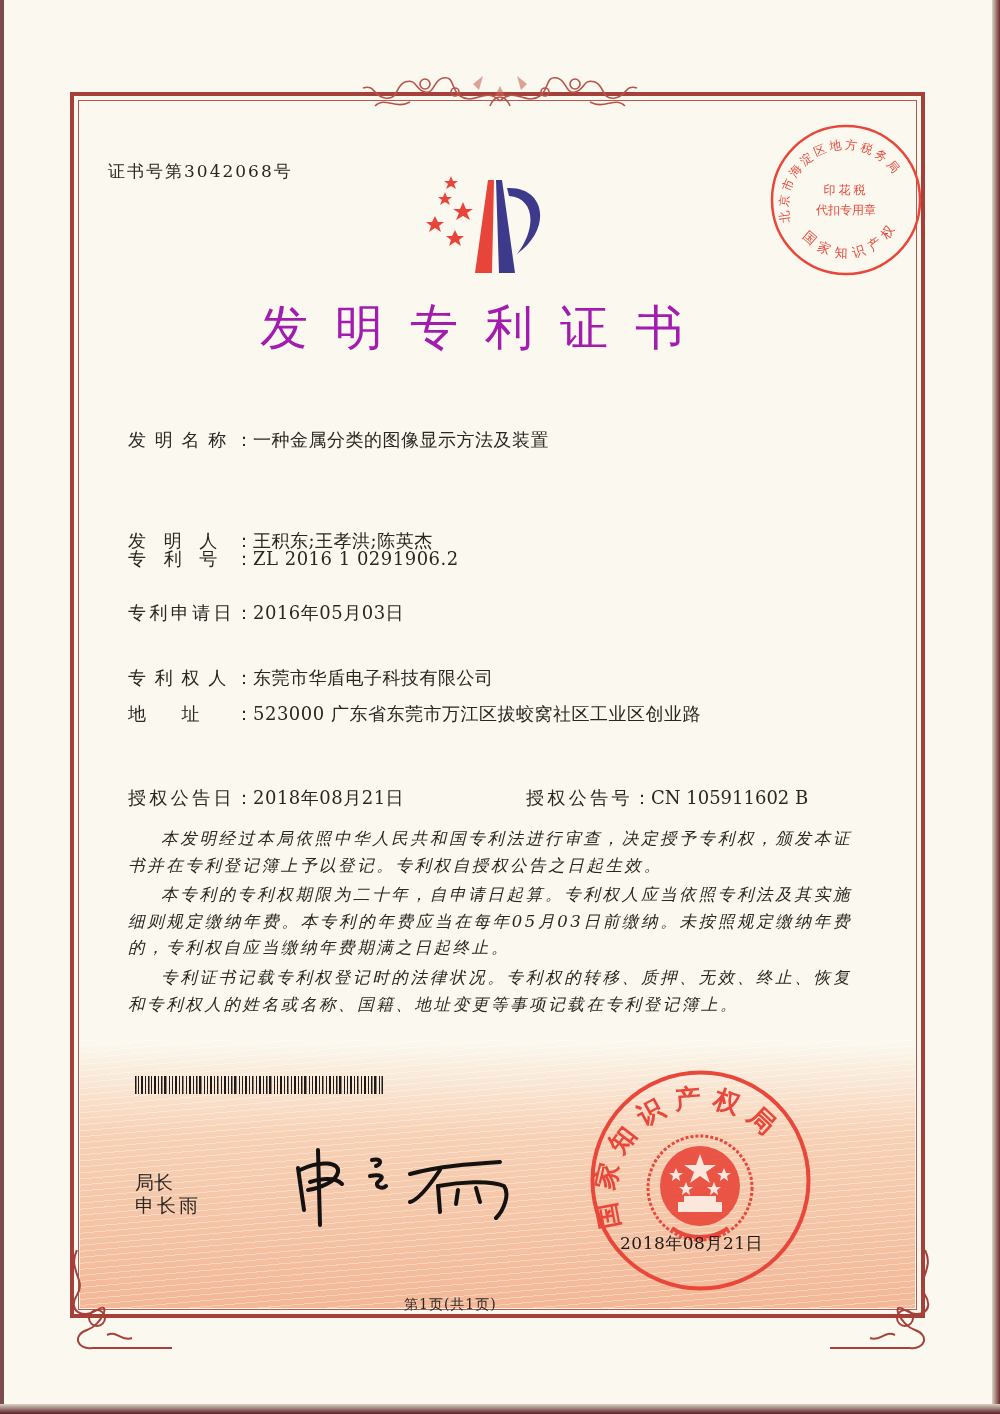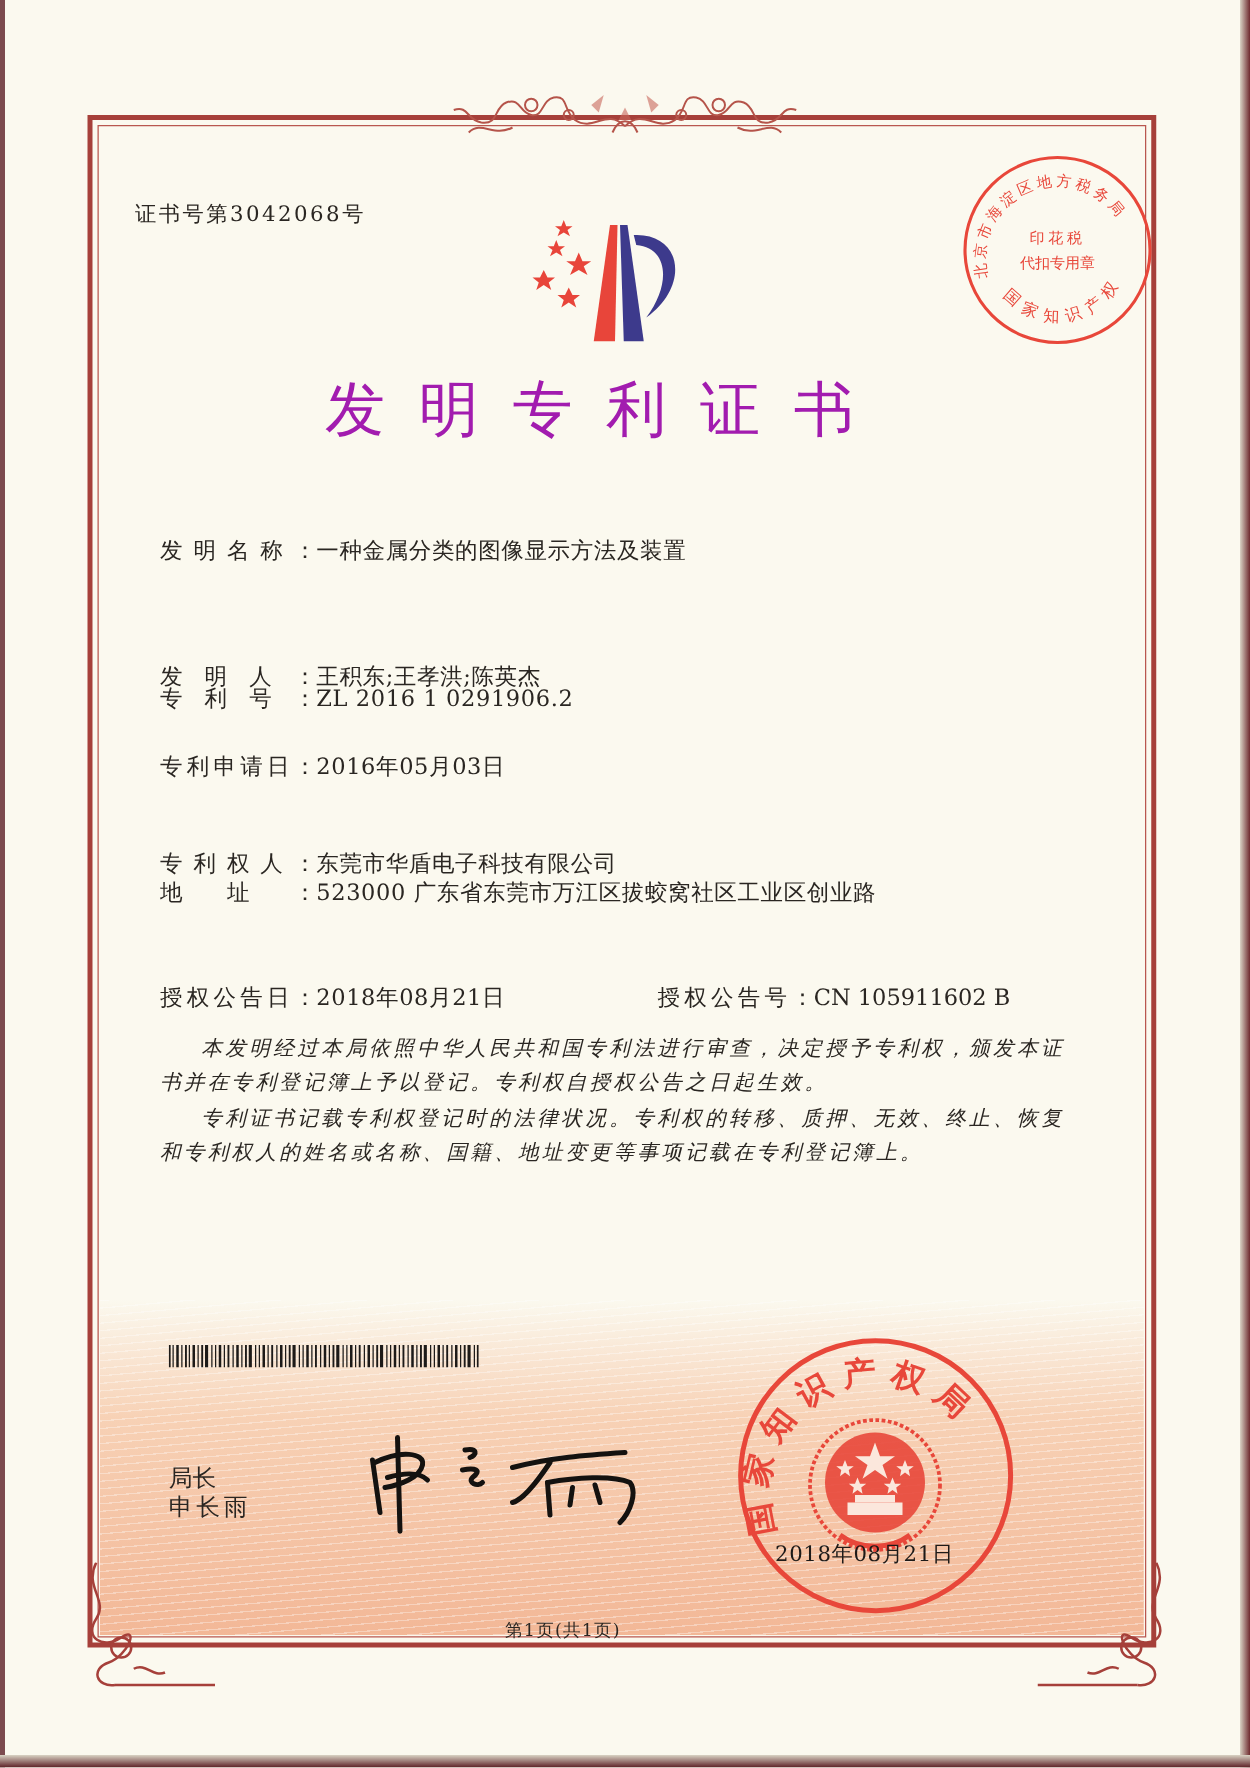--- a/index.html
+++ b/index.html
@@ -51,21 +51,21 @@
 
     .title {
       position: absolute; left: 260px; top: 296px; font-size: 48px; letter-spacing: 27px;
       font-family: "DejaVu Sans", "Liberation Sans", sans-serif; font-weight: 500; color: #a21caf;
     }
 
     .field { position: absolute; left: 128px; font-size: 18px; white-space: nowrap; }
     .field .label { display: inline-block; width: 125px; letter-spacing: 0; text-align-last: justify; text-align: justify; }
     .field .value { letter-spacing: .5px; }
     .f1 { top: 428px; } .f2 { top: 496px; margin-top: 33px; } .f3 { top: 547px; }
-    .f4 { top: 601px; } .f5 { top: 666px; margin-top: 13px; } .f6 { top: 702px; } .f7 { top: 786px; }
+    .f4 { top: 601px; } .f5 { top: 666px; } .f6 { top: 702px; } .f7 { top: 786px; }
     .f7b { position: absolute; left: 498px; top: 786px; font-size: 18px; white-space: nowrap; }
     .f7b .label { display: inline-block; width: 125px; text-align: justify; text-align-last: justify; margin-left: 28px; }
 
     .body-text {
       position: absolute; left: 128px; top: 826px; width: 724px; font-size: 16.5px;
       line-height: 26.6px; letter-spacing: 2.6px; text-align: justify; font-style: italic;
     }
     .body-text p { margin: 0 0 3px 0; text-indent: 2em; }
 
     .barcode { position: absolute; left: 135px; top: 1076px; width: 248px; height: 18px; }
@@ -183,20 +183,21 @@
 </div>
 <div class="field f7">
   <span class="label">授权公告日：</span><span class="value">2018年08月21日</span>
 </div>
 <div class="f7b">
   <span class="label">授权公告号：</span><span class="value">CN 105911602 B</span>
 </div>
 
 <div class="body-text">
   <p>本发明经过本局依照中华人民共和国专利法进行审查，决定授予专利权，颁发本证书并在专利登记簿上予以登记。专利权自授权公告之日起生效。</p>
+  <p>本专利的专利权期限为二十年，自申请日起算。专利权人应当依照专利法及其实施细则规定缴纳年费。本专利的年费应当在每年05月03日前缴纳。未按照规定缴纳年费的，专利权自应当缴纳年费期满之日起终止。</p>
   <p>专利证书记载专利权登记时的法律状况。专利权的转移、质押、无效、终止、恢复和专利权人的姓名或名称、国籍、地址变更等事项记载在专利登记簿上。</p>
 </div>
 
 <svg class="barcode" viewBox="0 0 248 18" preserveAspectRatio="none">
   <g fill="#1d1a18">
     <rect x="0" y="0" width="1.5" height="18"></rect>
       <rect x="3" y="0" width="1" height="18"></rect>
       <rect x="6" y="0" width="2" height="18"></rect>
     <rect x="10" y="0" width="1" height="18"></rect>
       <rect x="13" y="0" width="1.5" height="18"></rect>

